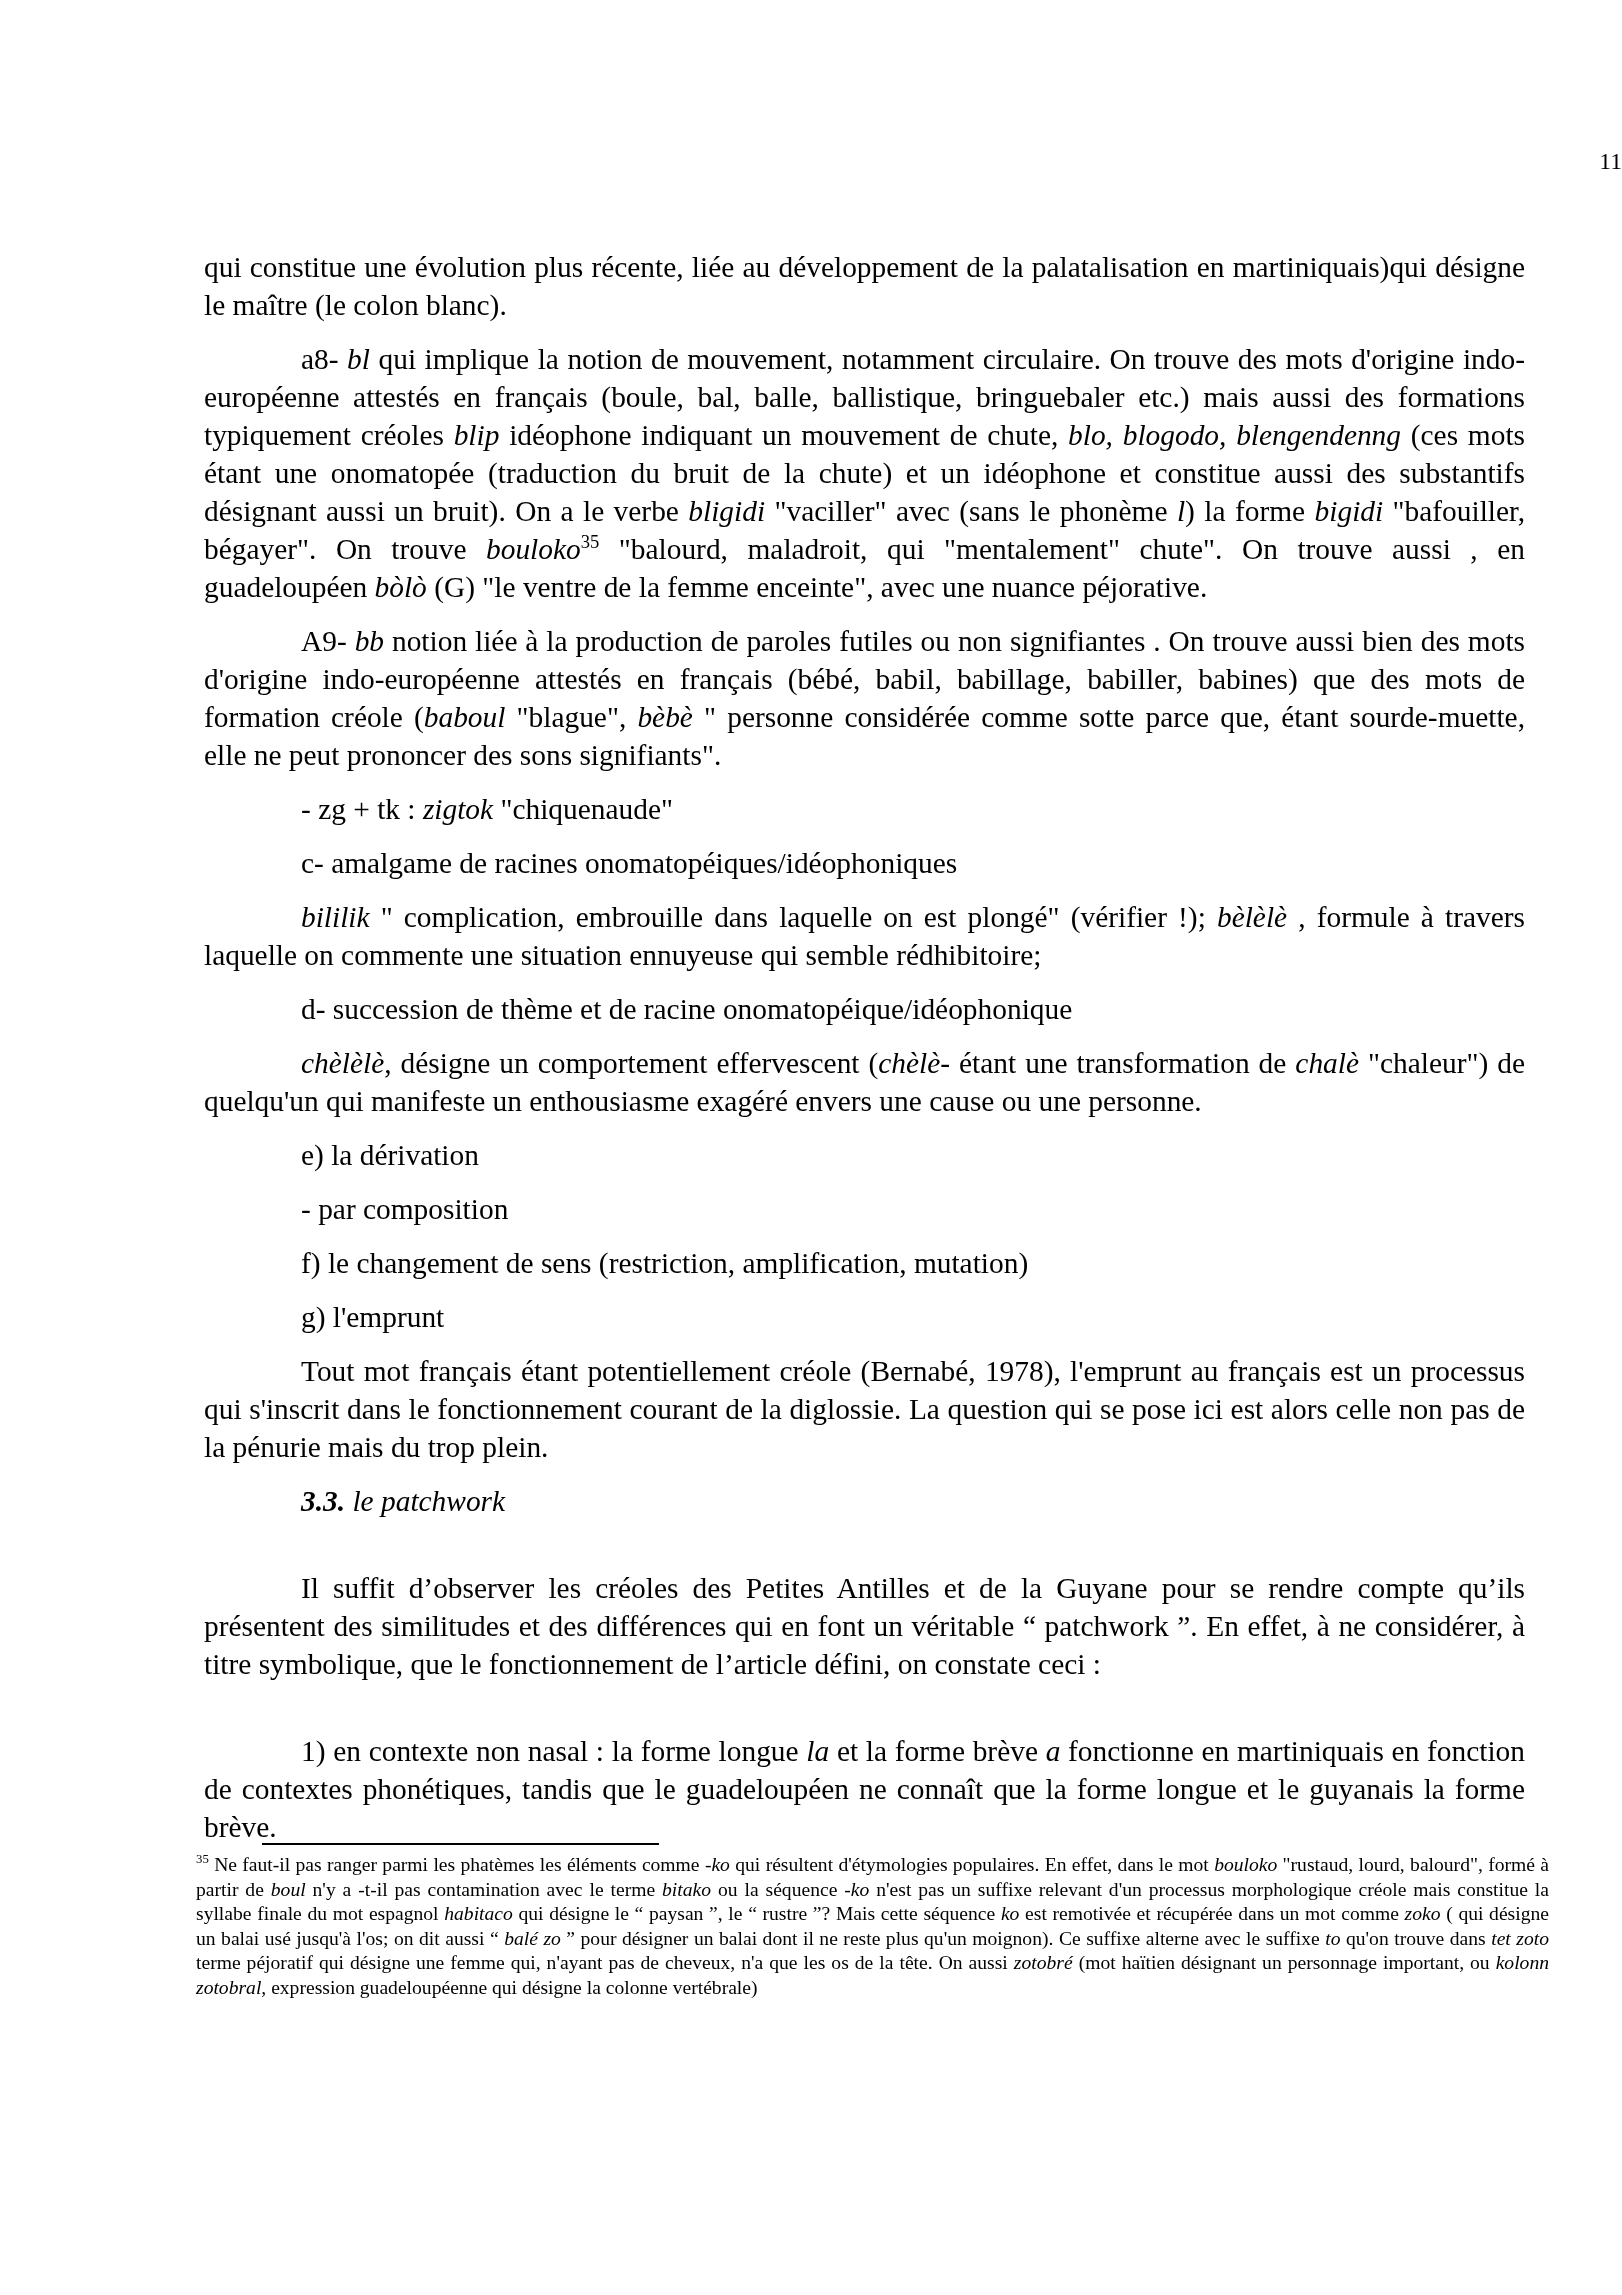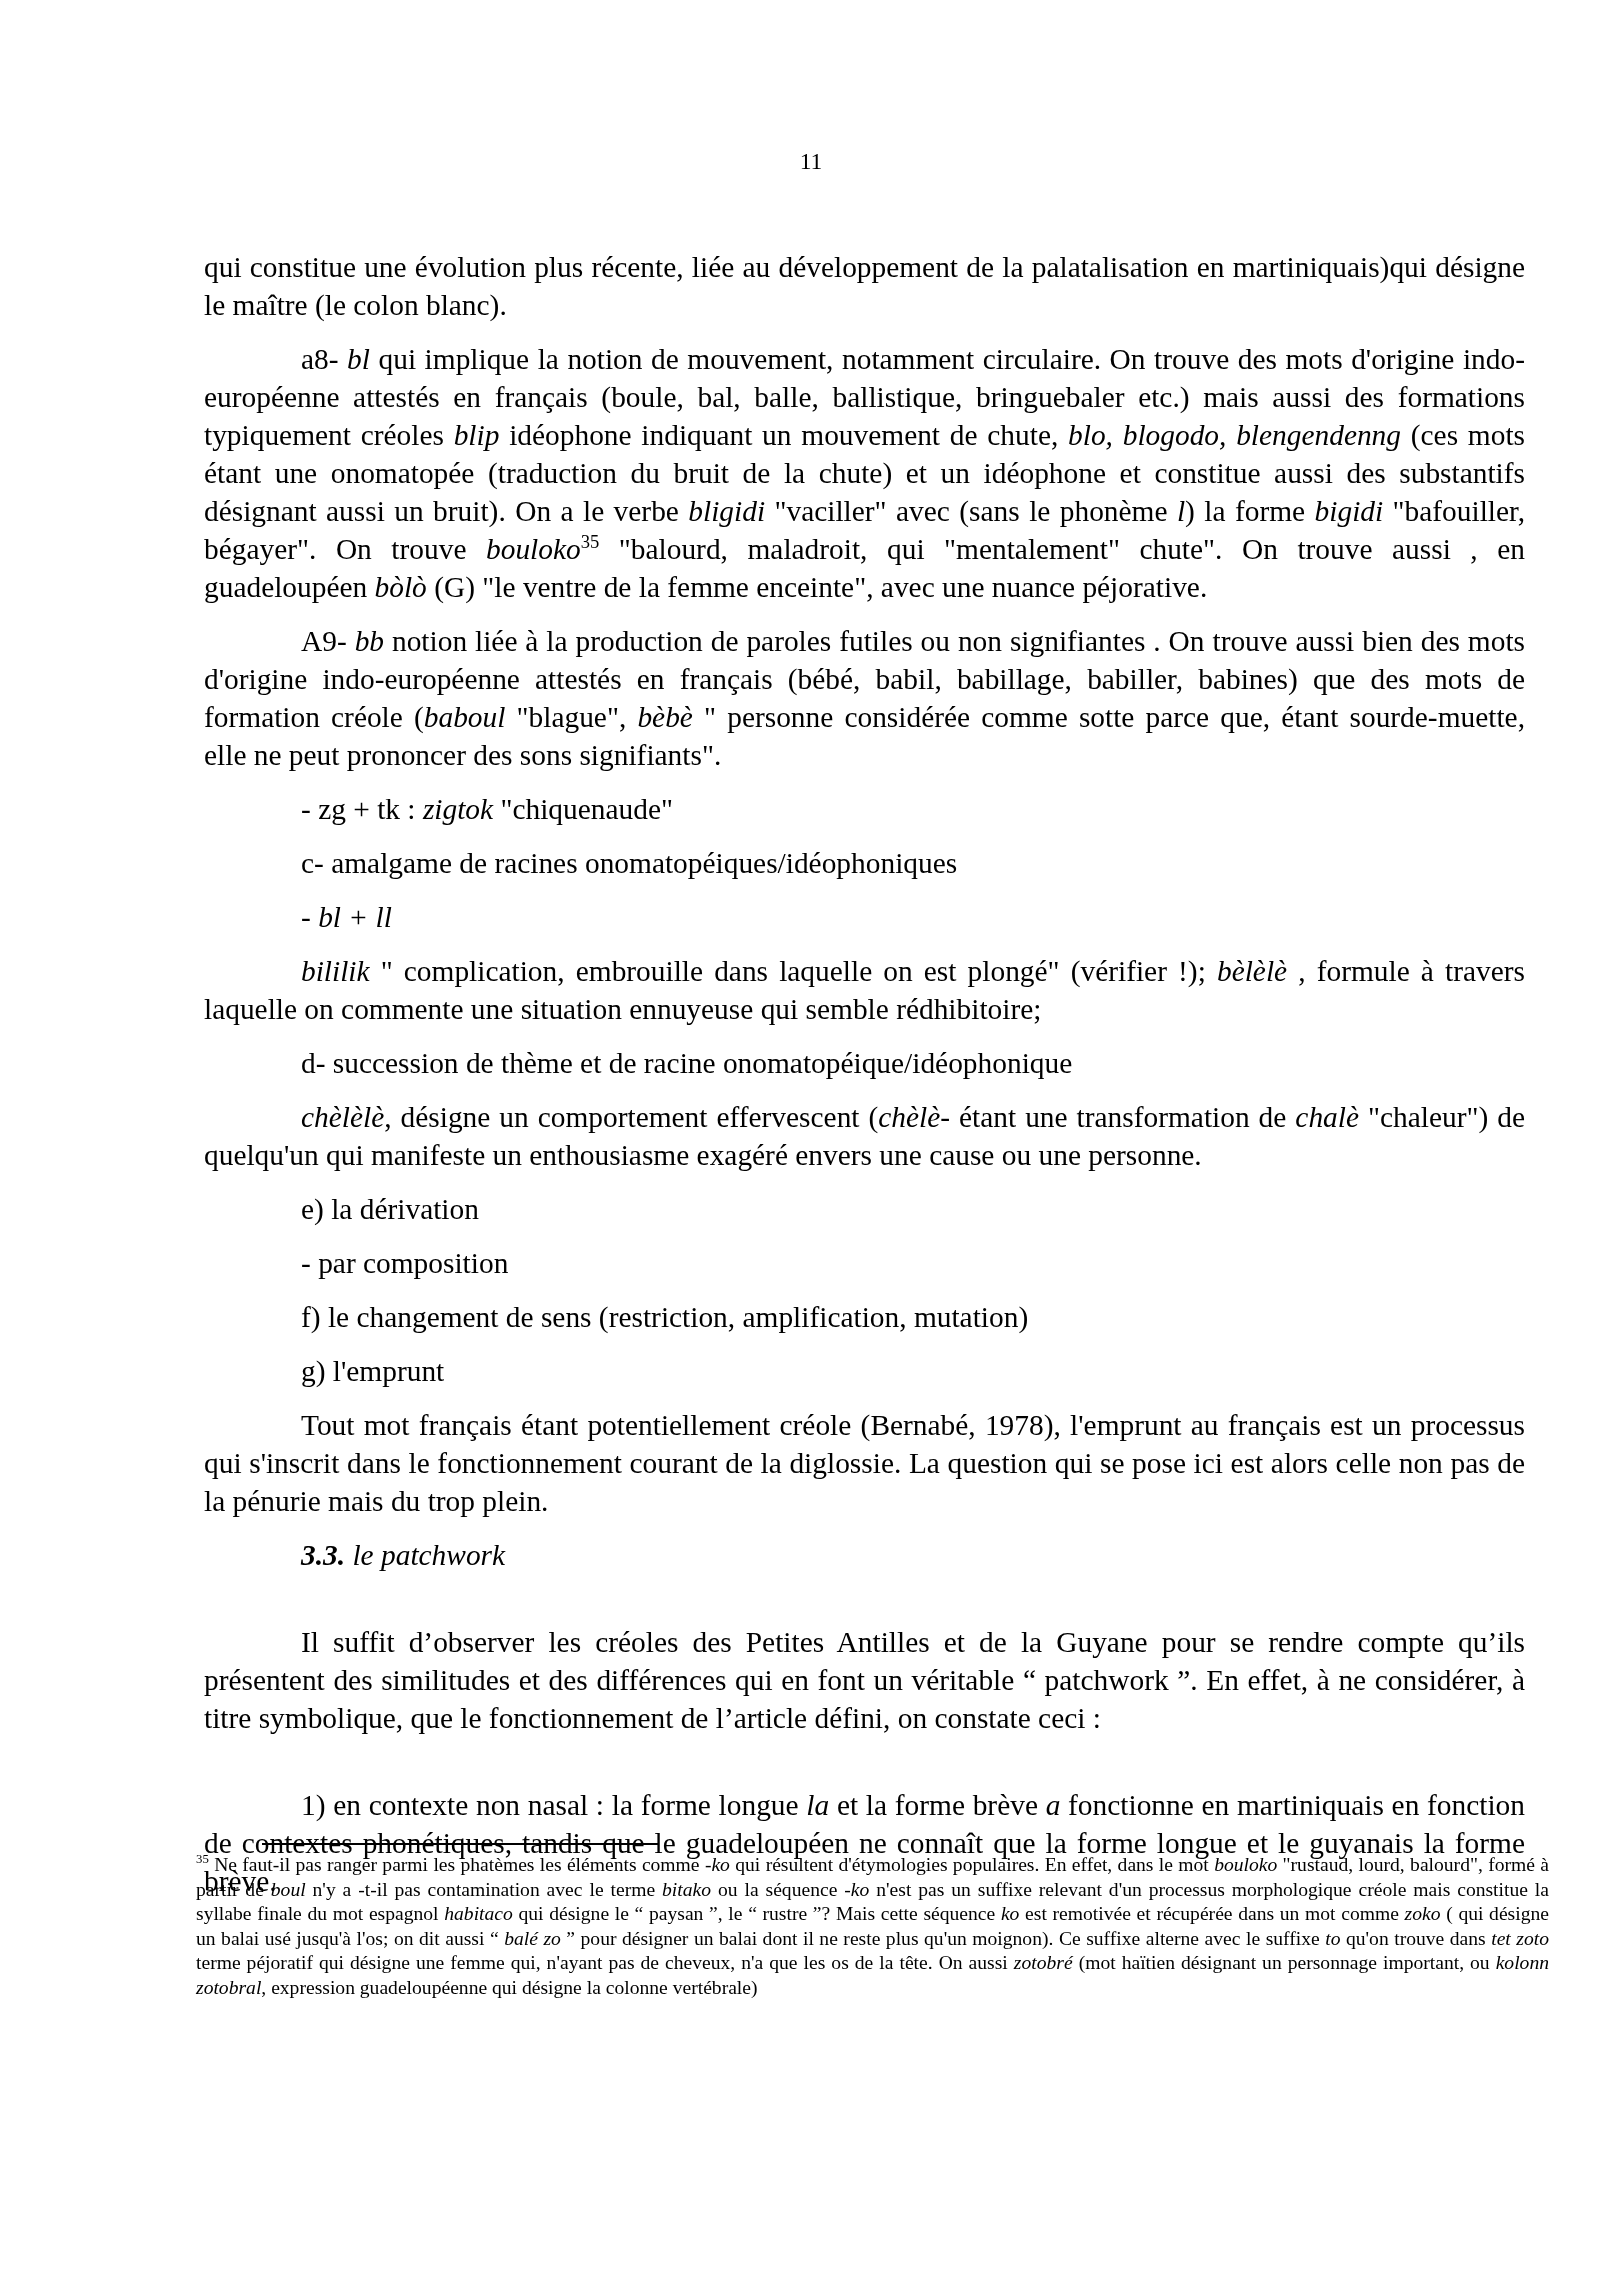--- a/index.html
+++ b/index.html
@@ -13,21 +13,21 @@
       position: relative;
       overflow: hidden;
       font-family: "Liberation Serif", "DejaVu Serif", serif;
       color: #000000;
     }
     .page-number {
       position: absolute;
       top: 147px;
       left: 0;
       width: 1622px;
-      text-align: center;
+      text-align: right;
       font-size: 23.6px;
       line-height: 29.4px;
     }
     .body-text {
       position: absolute;
       top: 232px;
       left: 188px;
       width: 1353px;
       font-size: 29.4px;
       line-height: 38px;
@@ -84,21 +84,20 @@
 
   <p class="indent"><span>a8- </span><i>bl</i><span> qui implique la notion de mouvement, notamment circulaire. On trouve des mots d'origine indo-européenne attestés en français (boule, bal, balle, ballistique, bringuebaler etc.) mais aussi des formations typiquement créoles </span><i>blip</i><span> idéophone indiquant un mouvement de chute, </span><i>blo, blogodo, blengendenng</i><span> (ces mots étant une onomatopée (traduction du bruit de la chute) et un idéophone et constitue aussi des substantifs désignant aussi un bruit). On a le verbe </span><i>bligidi</i><span> "vaciller" avec (sans le phonème </span><i>l</i><span>) la forme </span><i>bigidi</i><span> "bafouiller, bégayer". On trouve </span><i>bouloko</i><sup>35</sup><span> "balourd, maladroit, qui "mentalement" chute". On trouve aussi , en guadeloupéen </span><i>bòlò</i><span> (G) "le ventre de la femme enceinte", avec une nuance péjorative.</span></p>
 
   <p class="indent"><span>A9- </span><i>bb</i><span> notion liée à la production de paroles futiles ou non signifiantes . On trouve aussi bien des mots d'origine indo-européenne attestés en français (bébé, babil, babillage, babiller, babines) que des mots de formation créole (</span><i>baboul</i><span> "blague", </span><i>bèbè</i><span> " personne considérée comme sotte parce que, étant sourde-muette, elle ne peut prononcer des sons signifiants".</span></p>
 
 
   <p class="indent-block gap-small"><span>- zg + tk : </span><i>zigtok</i><span> "chiquenaude"</span></p>
 
   <p class="indent-block gap-small">c- amalgame de racines onomatopéiques/idéophoniques</p>
 
-  <p class="indent-block gap-small"><span>- </span><i>bl + ll</i></p>
 
   <p class="indent gap-small"><i>bililik</i><span> " complication, embrouille dans laquelle on est plongé" (vérifier !); </span><i>bèlèlè</i><span> , formule à travers laquelle on commente une situation ennuyeuse qui semble rédhibitoire;</span></p>
 
   <p class="indent-block">d- succession de thème et de racine onomatopéique/idéophonique</p>
 
   <p class="indent"><i>chèlèlè</i><span>, désigne un comportement effervescent (</span><i>chèlè-</i><span> étant une transformation de </span><i>chalè</i><span> "chaleur") de quelqu'un qui manifeste un enthousiasme exagéré envers une cause ou une personne.</span></p>
 
   <p class="indent-block">e) la dérivation</p>
   <p class="indent-block">- par composition</p>
   <p class="indent-block">f) le changement de sens (restriction, amplification, mutation)</p>

